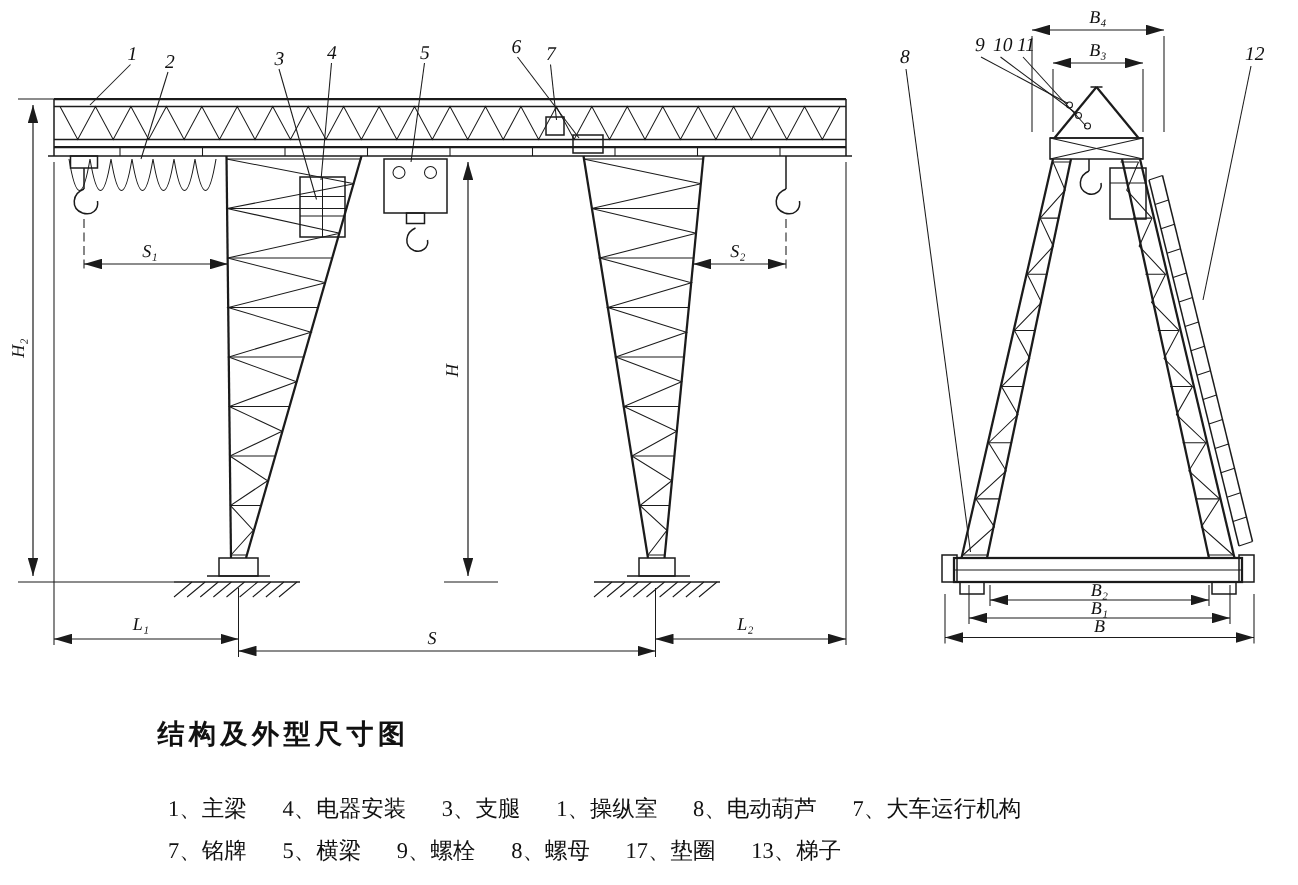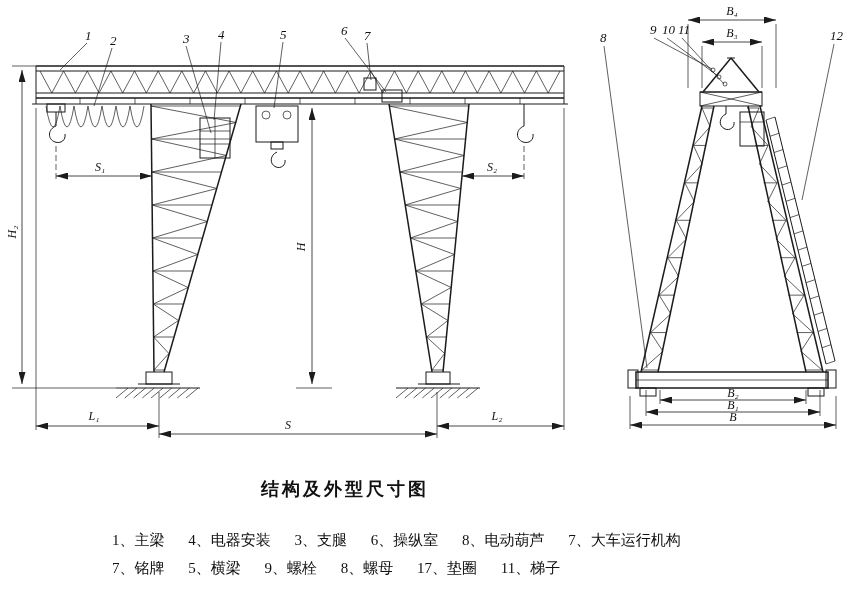--- a/index.html
+++ b/index.html
@@ -6,21 +6,21 @@
   .page{position:relative;width:865px;height:590px;background:#ffffff;overflow:hidden;
         font-family:"Liberation Serif", serif;color:#1b1b1b;}
   svg{display:block}
   .ln{stroke:#1b1b1b;stroke-width:1;fill:none}
   .ln2{stroke:#1b1b1b;stroke-width:1.5;fill:none}
   .thin{stroke:#1b1b1b;stroke-width:0.7;fill:none}
   .dash{stroke:#1b1b1b;stroke-width:0.7;fill:none;stroke-dasharray:6 3}
   .dimline{stroke:#1b1b1b;stroke-width:0.8;fill:none}
   .dimtext{font:italic 12px "Liberation Serif", serif;fill:#111}
   .callout{font:italic 13px "Liberation Serif", serif;fill:#111}
-  .title{position:absolute;left:105px;top:477px;width:480px;text-align:center;
+  .title{position:absolute;left:105px;top:477px;width:480px;text-align:left;
          font:700 18px "Liberation Sans", sans-serif;letter-spacing:3px;color:#111}
   .legend{position:absolute;left:112px;top:526px;font:15px "Liberation Serif", serif;color:#111}
   .legend-row{line-height:28px;white-space:nowrap}
   .li{margin-right:20px}
 </style>
 </head>
 <body>
 
 <div class="page">
 
@@ -237,27 +237,27 @@
   </g>
 </svg>
 
 <div class="title">结构及外型尺寸图</div>
 
 <div class="legend">
   <div class="legend-row">
     <span class="li">1、主梁</span>
     <span class="li">4、电器安装</span>
     <span class="li">3、支腿</span>
-    <span class="li">6、操纵室</span>
+    <span class="li">1、操纵室</span>
     <span class="li">8、电动葫芦</span>
     <span class="li">7、大车运行机构</span>
   </div>
   <div class="legend-row">
     <span class="li">7、铭牌</span>
     <span class="li">5、横梁</span>
     <span class="li">9、螺栓</span>
     <span class="li">8、螺母</span>
     <span class="li">17、垫圈</span>
-    <span class="li">11、梯子</span>
+    <span class="li">13、梯子</span>
   </div>
 </div>
 
 </div>
 
 </body></html>

